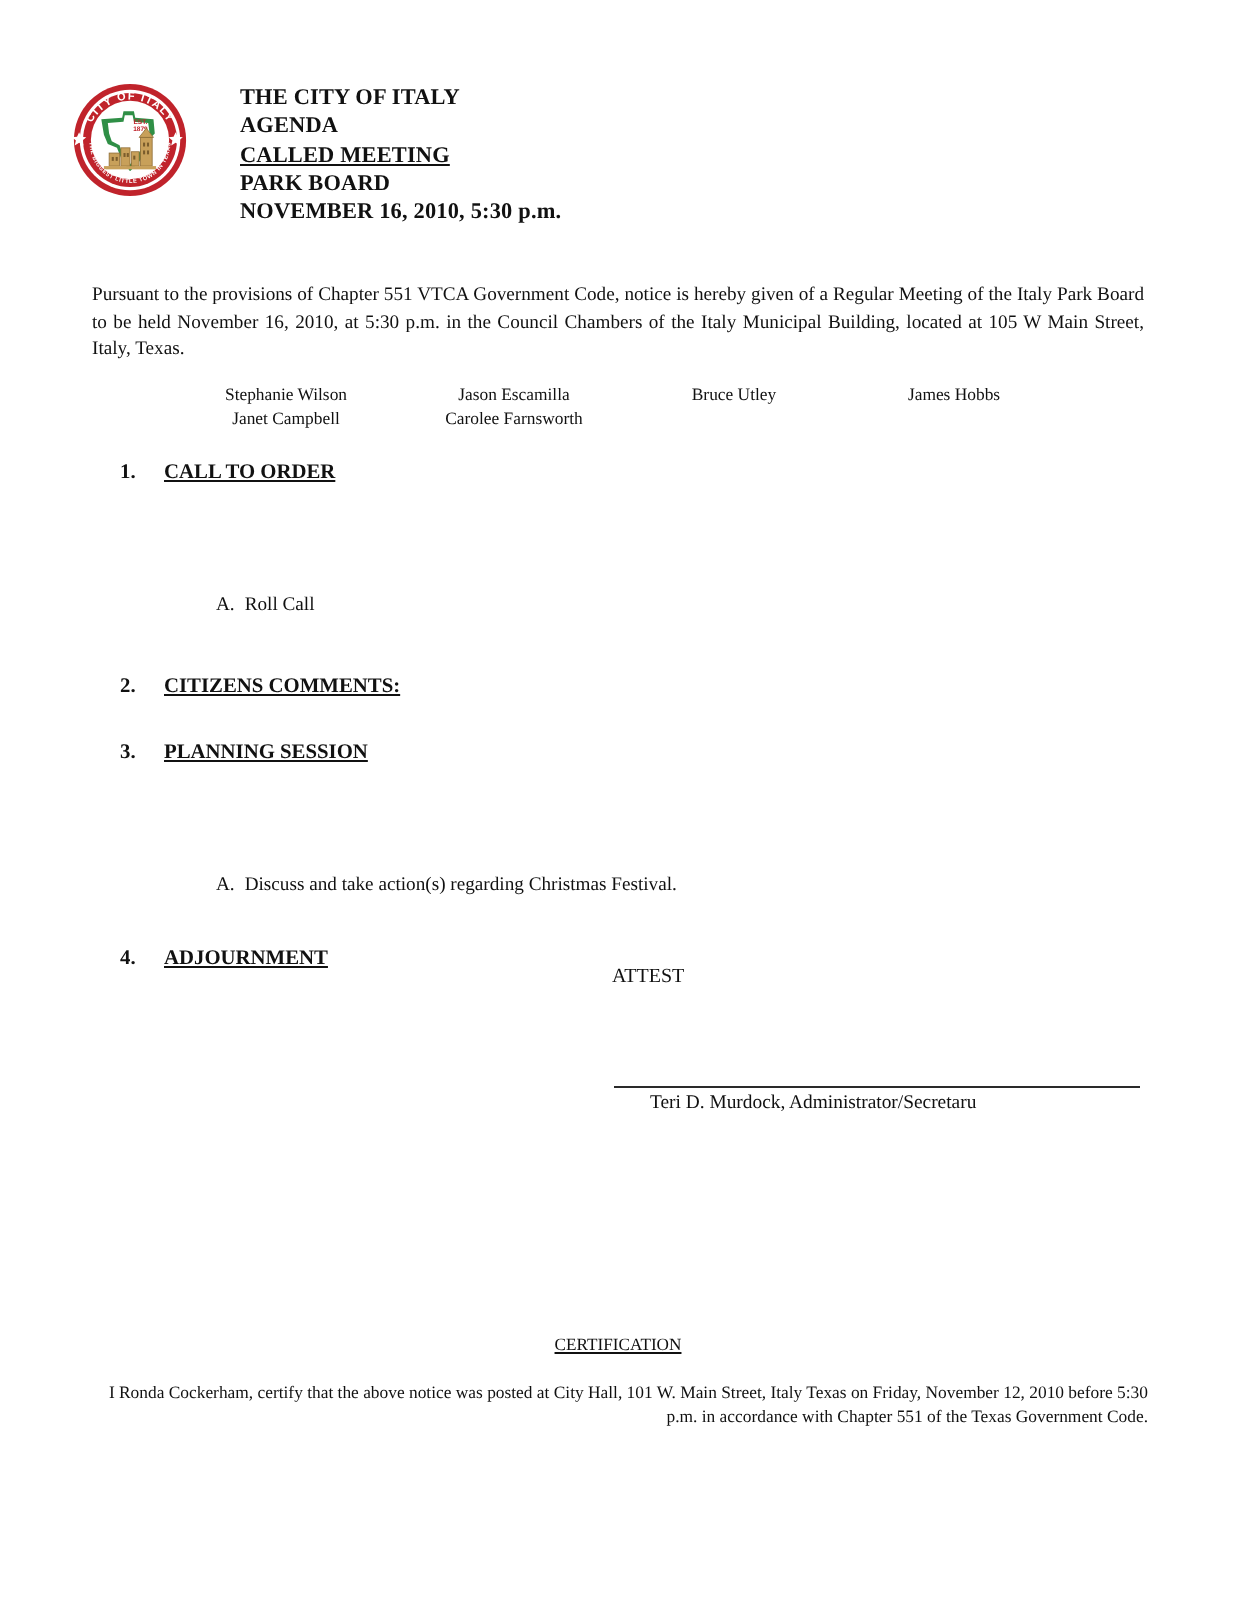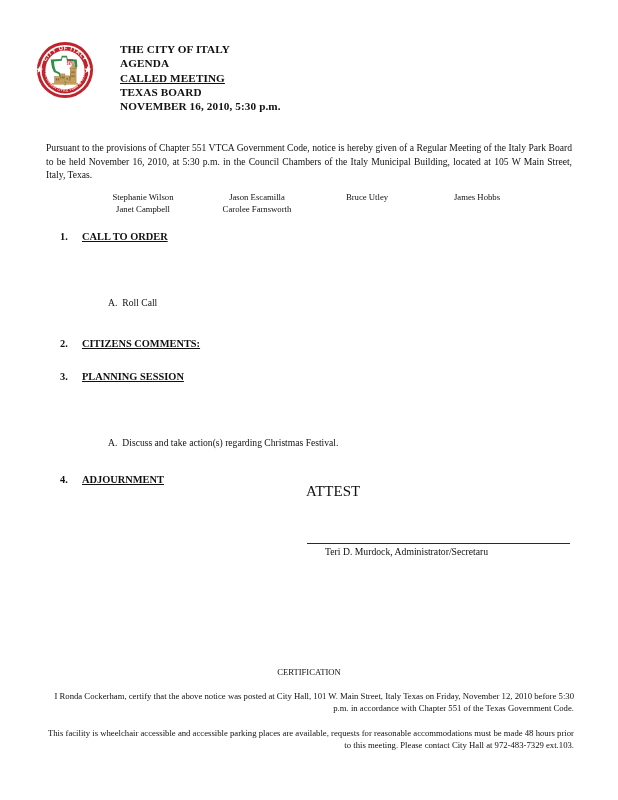--- a/index.html
+++ b/index.html
@@ -111,21 +111,21 @@
   .gap-b { height: 30px; }
   .gap-c { height: 22px; }
   .gap-d { height: 28px; }
   .gap-e { height: 26px; }
 
   
   .attest {
     position: absolute;
     left: 306px;
     top: 483px;
-    font-size: 15px;
+    font-size: 10px;
   }
   .sigline {
     position: absolute;
     left: 307px;
     top: 543px;
     width: 263px;
     border-top: 1px solid #2a2a2a;
   }
   .signame {
     position: absolute;
@@ -137,21 +137,21 @@
   
   .certhead {
     position: absolute;
     left: 0;
     top: 667px;
     width: 618px;
     text-align: center;
     font-size: 8.6px;
     font-weight: normal;
   }
-  .certhead span { }
+  .certhead span { text-decoration: underline; }
 
   .cert {
     position: absolute;
     left: 47px;
     top: 690px;
     width: 527px;
     font-size: 8.7px;
     line-height: 12.4px;
     text-align: right;
   }
@@ -217,21 +217,21 @@
       <text font-family="Liberation Sans, sans-serif" font-size="4.4" font-weight="bold" fill="#ffffff" letter-spacing="0.5">
         <textPath href="#arcBot" startOffset="50%" text-anchor="middle">THE BIGGEST LITTLE TOWN IN TEXAS</textPath>
       </text>
     </svg>
   </div>
 
   <div class="header">
     <div class="line">THE CITY OF ITALY</div>
     <div class="line">AGENDA</div>
     <div class="line u">CALLED MEETING</div>
-    <div class="line">TEXAS BOARD</div>
+    <div class="line">PARK BOARD</div>
     <div class="line">NOVEMBER 16, 2010, 5:30 p.m.</div>
   </div>
 
   <div class="notice">Pursuant to the provisions of Chapter 551 VTCA Government Code, notice is hereby given of a Regular Meeting of the Italy Park Board to be held November 16, 2010, at 5:30 p.m. in the Council Chambers of the Italy Municipal Building, located at 105 W Main Street, Italy, Texas.</div>
 
   <div class="members">
     <div class="row">
       <div class="col c1">Stephanie Wilson</div>
       <div class="col c2">Jason Escamilla</div>
       <div class="col c3">Bruce Utley</div>
@@ -282,16 +282,15 @@
   <div class="attest">ATTEST</div>
   <div class="sigline"></div>
   <div class="signame">Teri D. Murdock, Administrator/Secretaru</div>
 
   <div class="certhead">
     <span>CERTIFICATION</span>
   </div>
   <div class="cert">
     <p>I Ronda Cockerham, certify that the above notice was posted at City Hall, 101 W. Main Street, Italy Texas on Friday, November 12, 2010 before 5:30 p.m. in accordance with Chapter 551 of the Texas Government Code.</p>
     <div class="spacer"></div>
-    <p>This facility is wheelchair accessible and accessible parking places are available, requests for reasonable accommodations must be made 48 hours prior to this meeting.  Please contact City Hall at 972-483-7329 ext.103.</p>
   </div>
 
 </div>
 
 </body></html>

